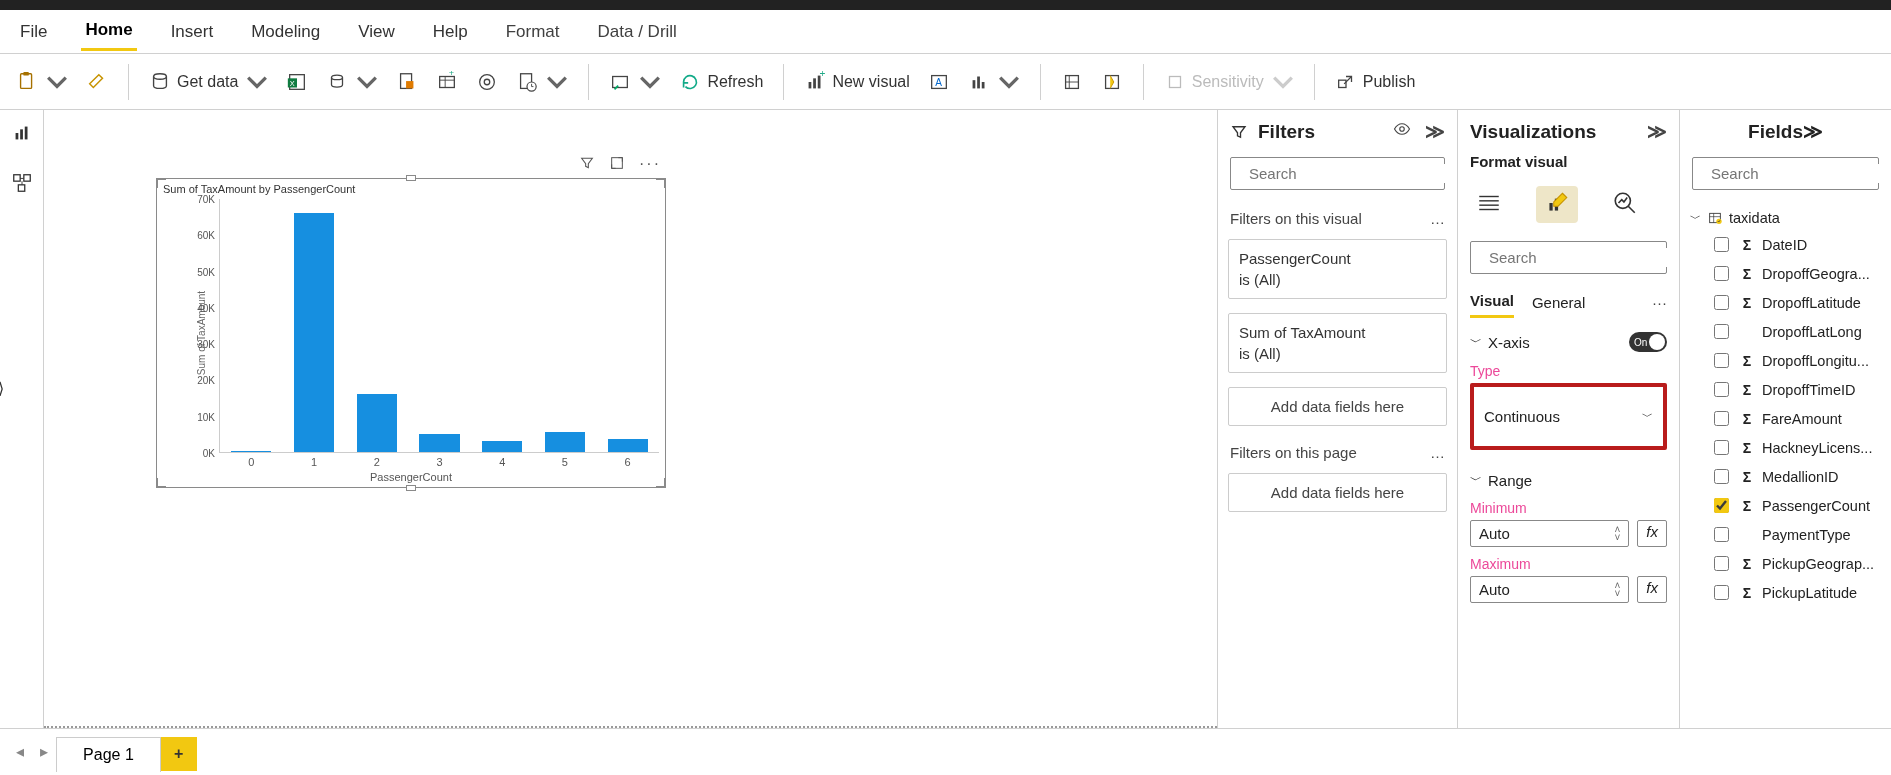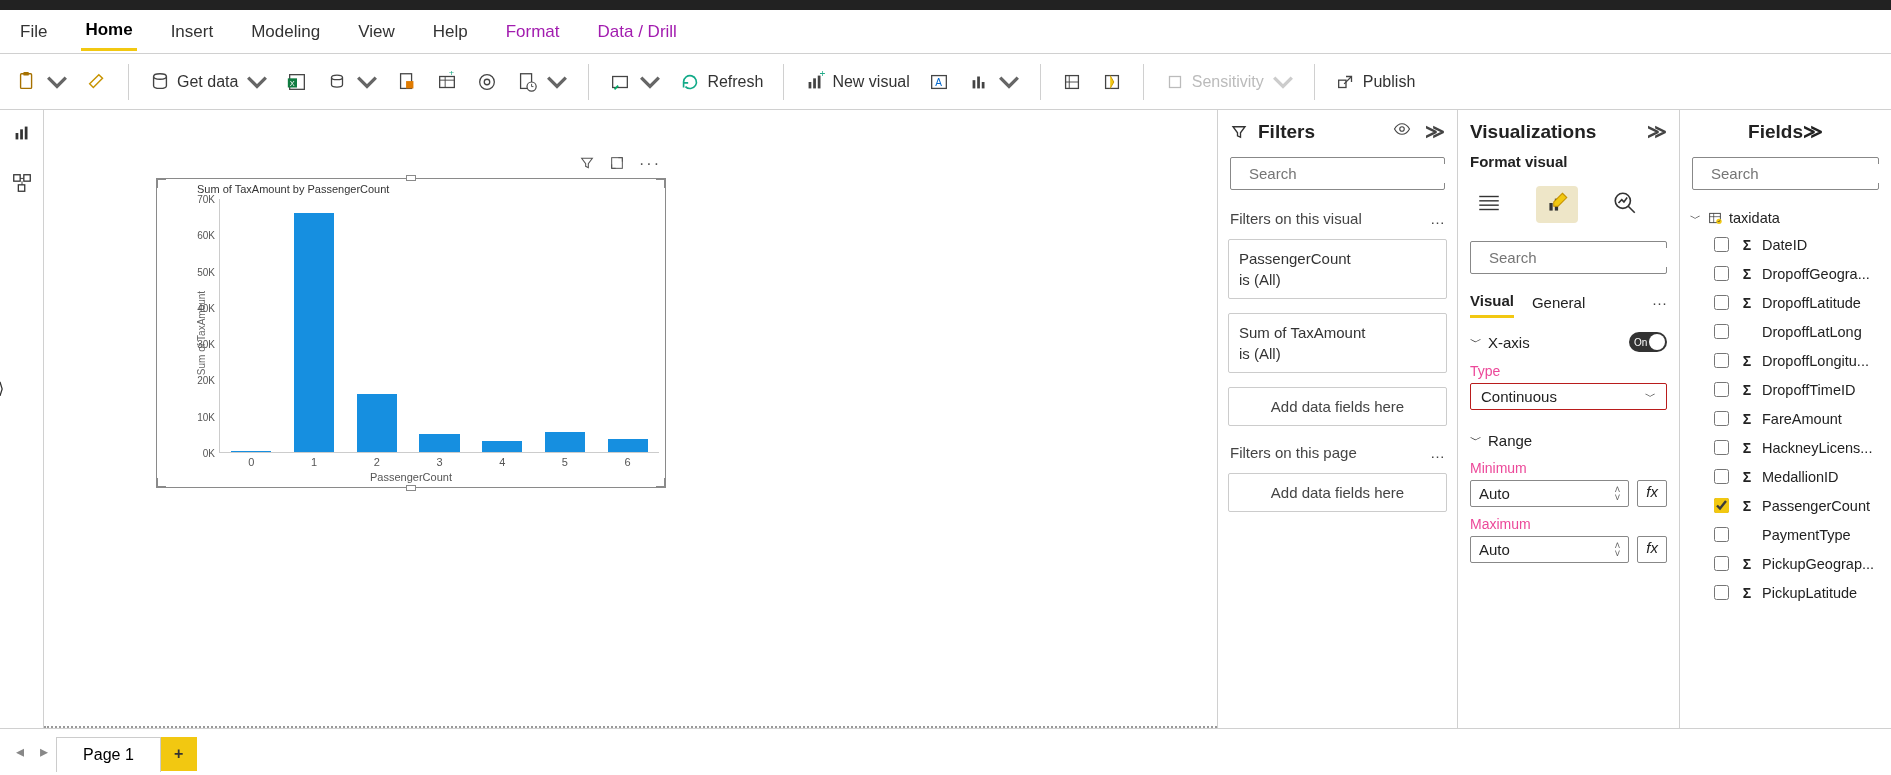--- a/index.html
+++ b/index.html
@@ -2,21 +2,21 @@
 <html><head>
 <meta charset="utf-8">
 <style>
   * { box-sizing: border-box; font-family: "Segoe UI", Arial, sans-serif; }
   body { margin:0; padding:0; background:#fff; overflow:hidden;}
   .topbar { height:10px; background:#222; }
   
   .menubar { display:flex; align-items:center; height:44px; border-bottom:1px solid #d0d0d0; padding:0 16px; gap:30px; font-size:17px;}
   .menubar .item { padding:8px 4px; cursor:default; color:#333; }
   .menubar .item.active-home { color:#000; border-bottom:3px solid #f2c811; font-weight:600;}
-  .menubar .item.active-yellow { color:#a21caf; }
+  .menubar .item.active-yellow { color:#404040; }
   
   .ribbon { display:flex; align-items:center; height:56px; border-bottom:1px solid #d0d0d0; padding:0 10px; gap:6px; font-size:16px; color:#333;}
   .ribbon .sep { width:1px; height:36px; background:#d0d0d0; margin:0 8px;}
   .ribbon .btn { display:flex; align-items:center; gap:6px; padding:4px 6px; cursor:default; }
   .ribbon .btn.disabled { color:#bbb; }
   .ribbon svg { width:22px; height:22px; }
   .chev { width:10px; height:10px; margin-left:2px;}
   
   .work { display:flex; height:calc(775px - 10px - 46px - 56px - 45px); }
   .leftrail { width:44px; border-right:1px solid #d0d0d0; display:flex; flex-direction:column; align-items:center; padding-top:12px; gap:24px;}
@@ -27,21 +27,21 @@
   
   .visual { position:absolute; top:68px; left:112px; width:510px; height:310px; border:1px solid #8a8a8a; background:#fff;}
   .visual .corner{position:absolute;width:10px;height:10px;border:2px solid #8a8a8a;}
   .visual .c-tl{top:-1px;left:-1px;border-right:none;border-bottom:none;}
   .visual .c-tr{top:-1px;right:-1px;border-left:none;border-bottom:none;}
   .visual .c-bl{bottom:-1px;left:-1px;border-right:none;border-top:none;}
   .visual .c-br{bottom:-1px;right:-1px;border-left:none;border-top:none;}
   .visual .handle-t{position:absolute;top:-4px;left:50%;transform:translateX(-50%);width:10px;height:6px;border:1px solid #8a8a8a;background:#fff;}
   .visual .handle-b{position:absolute;bottom:-4px;left:50%;transform:translateX(-50%);width:10px;height:6px;border:1px solid #8a8a8a;background:#fff;}
   .visual-header{position:absolute;top:-24px;right:4px;display:flex;gap:14px;color:#555;}
-  .chart-title{font-size:11px;color:#333;padding:4px 6px;margin-left:34px;}
+  .chart-title{font-size:11px;color:#333;padding:4px 6px;}
   .chart-area{position:absolute;left:32px;right:6px;top:20px;bottom:34px;}
   .ylabel{position:absolute;left:2px;top:50%;transform:translateY(-50%) rotate(-90deg);font-size:10px;color:#666;white-space:nowrap;}
   .xlabel{position:absolute;bottom:4px;left:0;right:0;text-align:center;font-size:11px;color:#555;}
   .yaxis{position:absolute;left:0;top:0;bottom:0;width:28px;}
   .ytick{position:absolute;right:2px;font-size:10px;color:#555;transform:translateY(50%);} 
   .bars{position:absolute;left:30px;right:0;top:0;bottom:0;border-left:1px solid #ccc;border-bottom:1px solid #ccc;}
   .barcol{position:absolute;bottom:0;width:48px;display:flex;flex-direction:column;align-items:center;}
   .bar{width:48px;background:#168fe0;}
   .xcat{position:absolute;top:100%;width:100%;text-align:center;font-size:11px;color:#555;padding-top:4px;}
   
@@ -61,21 +61,21 @@
   .viz-icons{display:flex;gap:34px;padding:8px 18px 14px 18px;align-items:center;}
   .viz-icons .sel{background:#eee6c8;border-radius:4px;padding:4px 8px;}
   .viz .searchbox{margin:4px 12px 12px 12px;}
   .tabs{display:flex;gap:18px;padding:0 12px 0 12px;align-items:center;}
   .tabs .tab{padding:6px 0;cursor:default;}
   .tabs .tab.active{font-weight:600;border-bottom:3px solid #f2c811;}
   .tabs .dots{margin-left:auto;color:#444;}
   .group-row{display:flex;align-items:center;justify-content:space-between;padding:14px 12px 6px 12px;font-weight:500;}
   .formrow{padding:4px 12px;}
   .formrow label{font-size:14px;color:#ec4899;}
-  .select{display:flex;align-items:center;justify-content:space-between;border:1px solid #b91c1c;border-radius:2px;padding:4px 10px;margin-top:4px;}
+  .select{display:flex;align-items:center;justify-content:space-between;border:4px solid #b91c1c;border-radius:2px;padding:21px 10px;margin-top:4px;}
   .minmax{display:flex;gap:8px;margin-top:4px;}
   .autoinp{flex:1;border:1px solid #888;border-radius:2px;padding:4px 8px;display:flex;align-items:center;justify-content:space-between;}
   .fxbtn{border:1px solid #888;border-radius:2px;padding:2px 8px;font-style:italic;}
   .toggle{width:38px;height:20px;background:#333;border-radius:10px;position:relative;color:#fff;font-size:10px;display:flex;align-items:center;padding-left:5px;}
   .toggle::after{content:"";position:absolute;right:2px;top:2px;width:16px;height:16px;background:#fff;border-radius:50%;}
   
   .fields{width:212px;}
   .fheader{display:flex;align-items:center;justify-content:center;padding:10px 12px;font-weight:700;font-size:19px;}
   .fields .tree{padding:4px 4px;font-size:14.5px;color:#222;}
   .fields .table-row{display:flex;align-items:center;gap:6px;padding:4px 6px;}

